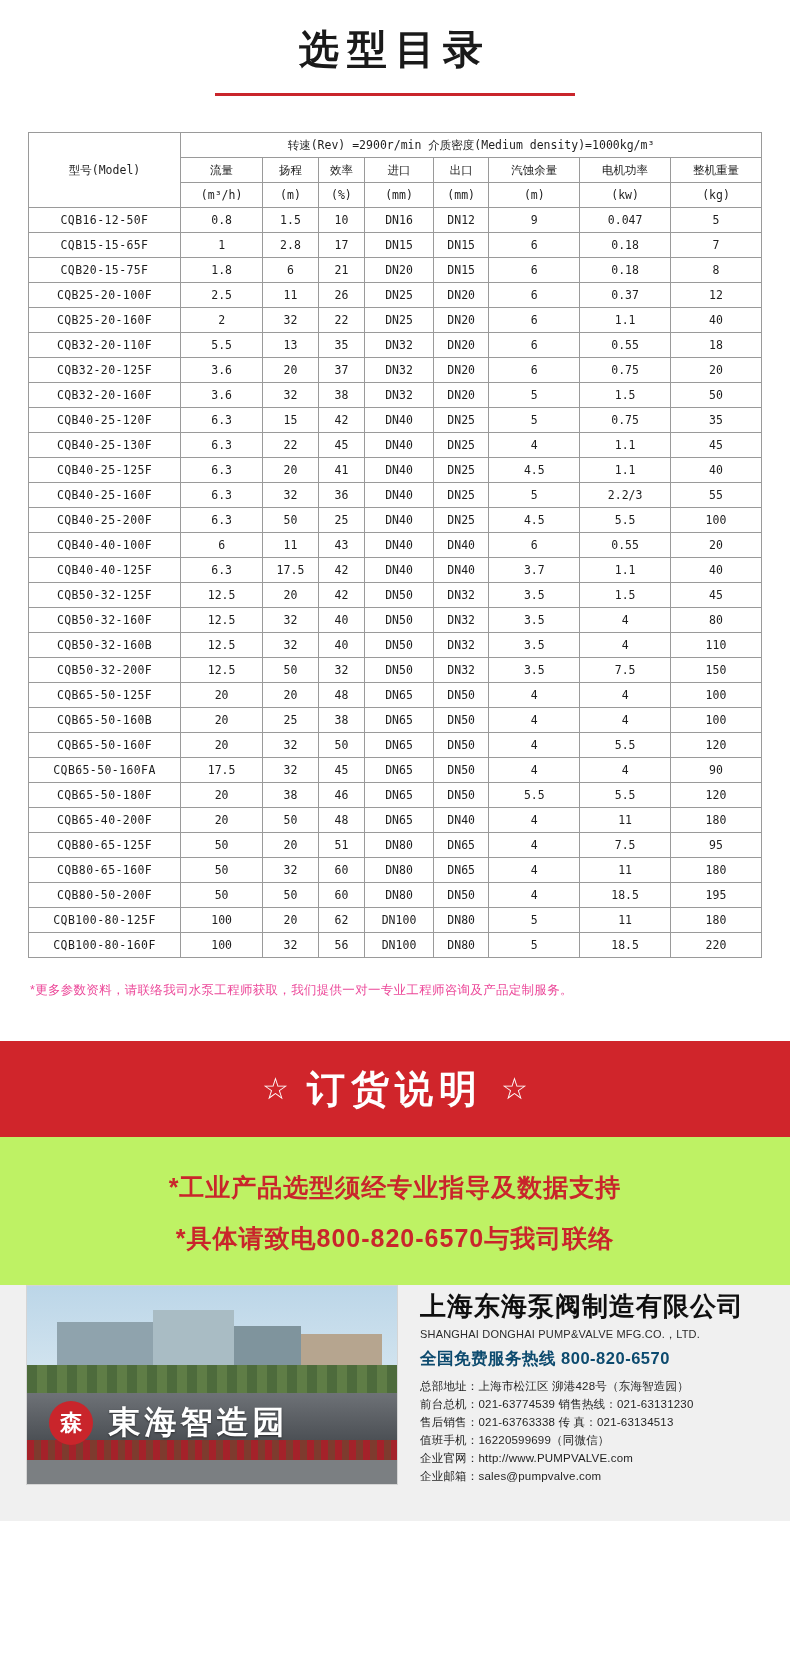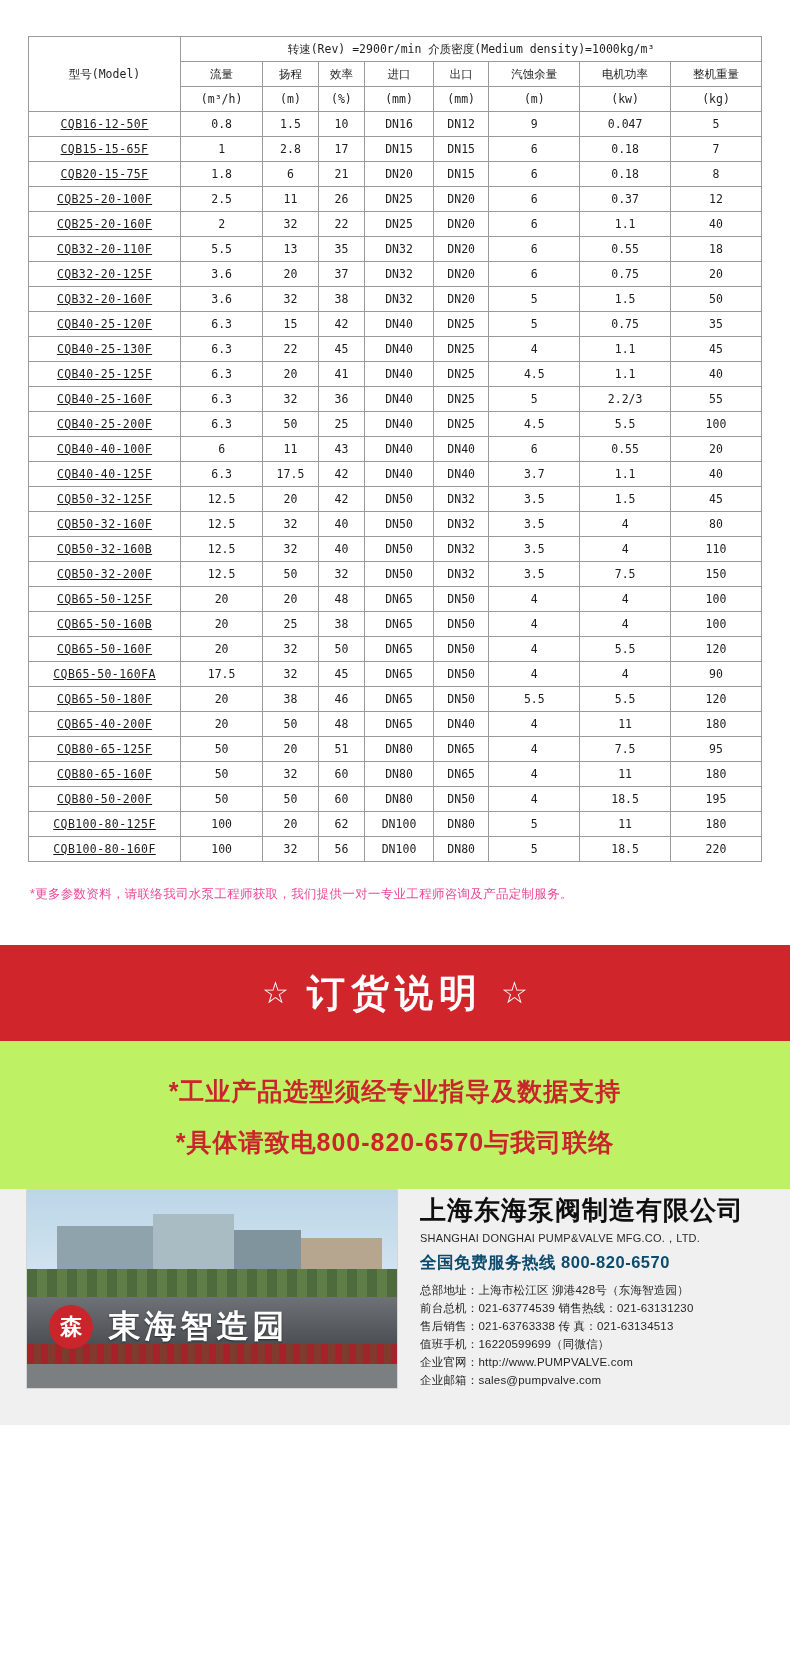--- a/index.html
+++ b/index.html
@@ -47,21 +47,21 @@
   }
   table.spec .hdr-span {
     font-family: "DejaVu Sans Mono", "Liberation Mono", monospace;
     font-size: 11.5px;
     letter-spacing: 0px;
   }
   table.spec .model-cell {
     width: 152px;
   }
   table.spec .hdr-row2 td, table.spec .hdr-row3 td { height: 25px; }
-  table.spec tbody td:first-child { letter-spacing: 0.4px; text-decoration: underline; }
+  table.spec tbody td:first-child { letter-spacing: 0.4px; }
 
   
   .footnote {
     padding: 24px 16px 0 30px;
     font-size: 12.5px;
     color: #ec4899;
     letter-spacing: 0.3px;
   }
 
   
@@ -180,20 +180,24 @@
     color: #1f1f1f;
     line-height: 18px;
     letter-spacing: 0.2px;
   }
 </style>
 </head>
 <body>
 
 <div class="page">
 
+  <div class="title-block">
+    <h1>选型目录</h1>
+    <div class="title-rule"></div>
+  </div>
 
   <div class="table-wrap">
     <table class="spec">
       <thead>
         <tr class="hdr-row1">
           <td class="model-cell" rowspan="3">型号(Model)</td>
           <td class="hdr-span" colspan="8">转速(Rev) =2900r/min  介质密度(Medium density)=1000kg/m³</td>
         </tr>
         <tr class="hdr-row2">
           <td>流量</td>

